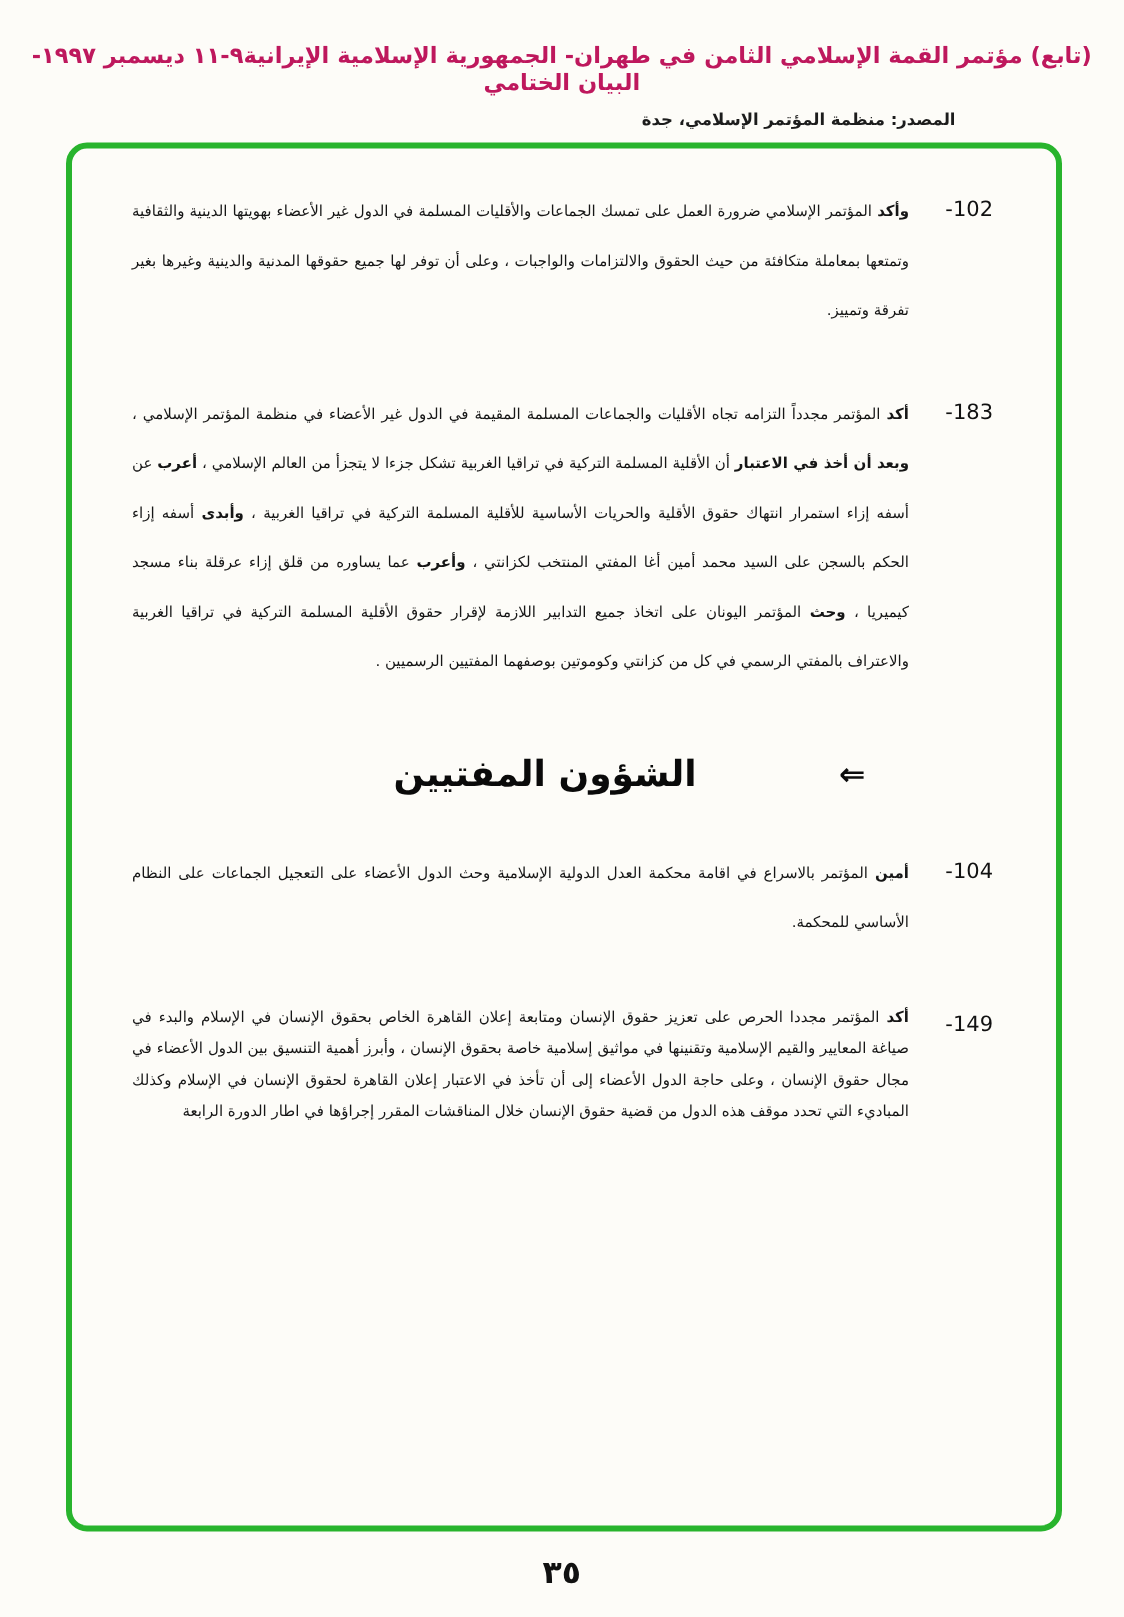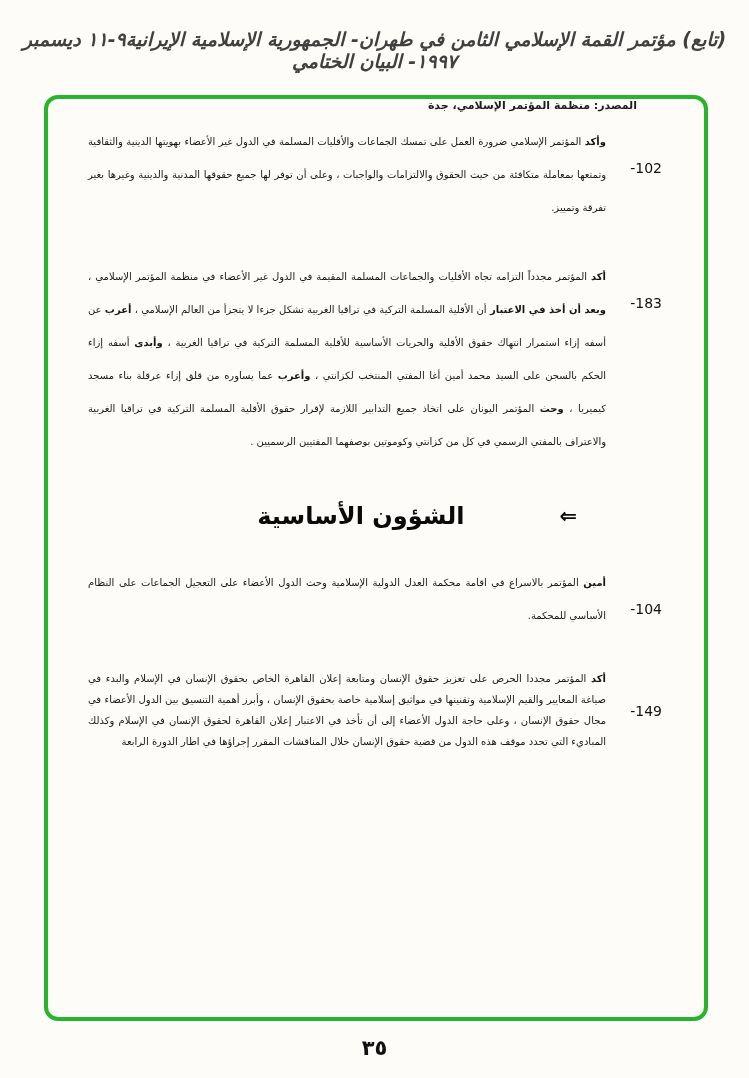--- a/index.html
+++ b/index.html
@@ -7,34 +7,33 @@
     width: 749px;
     height: 1078px;
     background: #fdfcf8;
     font-family: "DejaVu Sans", sans-serif;
     color: #141414;
     position: relative;
     overflow: hidden;
   }
   .header { padding-top: 28px; direction: rtl; }
   .header-title {
-    font-size: 19px;
+    font-size: 15px;
     font-weight: 700;
     text-align: center;
-    color: #404040;
+    color: #be185d;
     padding: 0 18px;
     letter-spacing: 0;
-    font-style: italic;
   }
   .header-source {
     font-size: 11px;
     font-weight: 700;
     text-align: right;
     padding-right: 112px;
-    margin-top: 27px;
+    margin-top: 9px;
     color: #1c1c1c;
   }
   .green-box {
     position: absolute;
     left: 44px;
     top: 95px;
     width: 664px;
     height: 926px;
     box-sizing: border-box;
     border: 4px solid var(--accent, #28b42d);
@@ -52,21 +51,20 @@
     flex: 0 0 56px;
     width: 56px;
     font-size: 14px;
     color: #111;
     padding-top: 7px;
   }
   .para-num span {
     direction: ltr;
     unicode-bidi: bidi-override;
     display: inline-block;
-    margin-top: 28px;
   }
   .para-text {
     flex: 1;
     direction: rtl;
     text-align: justify;
     font-size: 10px;
     line-height: 33px;
     color: #161616;
   }
   .para:last-child .para-text { line-height: 21px; }
@@ -117,21 +115,21 @@
         <div class="para">
           <div class="para-num"><span>-102</span></div>
           <div class="para-text"><b>وأكد</b><span> المؤتمر الإسلامي ضرورة العمل على تمسك الجماعات والأقليات المسلمة في الدول غير الأعضاء بهويتها الدينية والثقافية وتمتعها بمعاملة متكافئة من حيث الحقوق والالتزامات والواجبات ، وعلى أن توفر لها جميع حقوقها المدنية والدينية وغيرها بغير تفرقة وتمييز.</span></div>
         </div>
         <div class="para">
           <div class="para-num"><span>-183</span></div>
           <div class="para-text"><b>أكد</b><span> المؤتمر مجدداً التزامه تجاه الأقليات والجماعات المسلمة المقيمة في الدول غير الأعضاء في منظمة المؤتمر الإسلامي ، </span><b>وبعد أن أخذ في الاعتبار</b><span> أن الأقلية المسلمة التركية في تراقيا الغربية تشكل جزءا لا يتجزأ من العالم الإسلامي ، </span><b>أعرب</b><span> عن أسفه إزاء استمرار انتهاك حقوق الأقلية والحريات الأساسية للأقلية المسلمة التركية في تراقيا الغربية ، </span><b>وأبدى</b><span> أسفه إزاء الحكم بالسجن على السيد محمد أمين أغا المفتي المنتخب لكزانتي ، </span><b>وأعرب</b><span> عما يساوره من قلق إزاء عرقلة بناء مسجد كيميريا ، </span><b>وحث</b><span> المؤتمر اليونان على اتخاذ جميع التدابير اللازمة لإقرار حقوق الأقلية المسلمة التركية في تراقيا الغربية والاعتراف بالمفتي الرسمي في كل من كزانتي وكوموتين بوصفهما المفتيين الرسميين .</span></div>
         </div>
         <div class="section-heading">
           <span class="heading-arrow">⇐</span>
-          <span class="heading-text">الشؤون الأساسية</span>
+          <span class="heading-text">الشؤون المفتيين</span>
         </div>
         <div class="para">
           <div class="para-num"><span>-104</span></div>
           <div class="para-text"><b>أمين</b><span> المؤتمر بالاسراع في اقامة محكمة العدل الدولية الإسلامية وحث الدول الأعضاء على التعجيل الجماعات على النظام الأساسي للمحكمة.</span></div>
         </div>
         <div class="para">
           <div class="para-num"><span>-149</span></div>
           <div class="para-text"><b>أكد</b><span> المؤتمر مجددا الحرص على تعزيز حقوق الإنسان ومتابعة إعلان القاهرة الخاص بحقوق الإنسان في الإسلام والبدء في صياغة المعايير والقيم الإسلامية وتقنينها في مواثيق إسلامية خاصة بحقوق الإنسان ، وأبرز أهمية التنسيق بين الدول الأعضاء في مجال حقوق الإنسان ، وعلى حاجة الدول الأعضاء إلى أن تأخذ في الاعتبار إعلان القاهرة لحقوق الإنسان في الإسلام وكذلك المباديء التي تحدد موقف هذه الدول من قضية حقوق الإنسان خلال المناقشات المقرر إجراؤها في اطار الدورة الرابعة</span></div>
         </div>
       </div>

